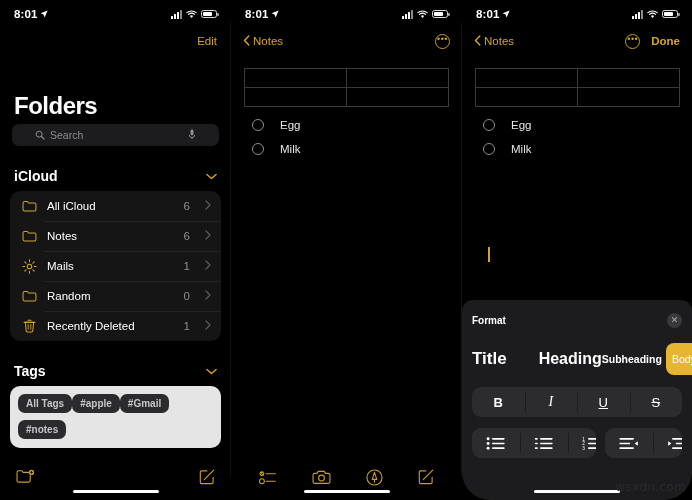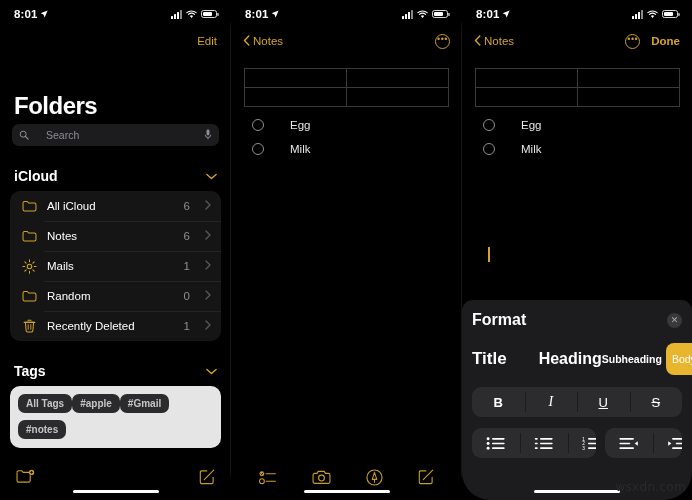--- a/index.html
+++ b/index.html
@@ -26,21 +26,21 @@
   .batt { width:16px; height:8.5px; border:1px solid #d8d8d8; border-radius:2.5px; position:relative; padding:1px; }
   .batt:after { content:""; position:absolute; right:-2.5px; top:2.5px; width:1.5px; height:3px;
                 background:#9a9a9a; border-radius:0 1px 1px 0; }
   .batt b { display:block; height:100%; width:72%; background:#fff; border-radius:1px; }
 
   
   .navrow { height:26px; display:flex; align-items:center; justify-content:flex-end; padding:0 14px; }
   .link { color:#d5a429; font-size:11.5px; }
   .bigtitle { font-size:24px; font-weight:700; letter-spacing:-.5px; padding:6px 14px 4px 14px;margin-top:32px; }
   .searchbar { margin:0 12px; height:22px; background:#1c1c1e; border-radius:7px;
-               display:flex; align-items:center; padding:0 7px; gap:17px; }
+               display:flex; align-items:center; padding:0 23px; gap:5px; }
   .searchbar .ph { color:#8e8e93; font-size:10.5px; flex:1; }
   .sect { display:flex; align-items:center; justify-content:space-between; padding:22px 14px 7px 14px; }
   .sect-t { font-size:14px; font-weight:700; }
   .chev-d { color:#d5a429; font-size:11px; line-height:1; }
   .card { margin:0 10px; background:#151516; border-radius:10px; overflow:hidden; }
   .row { display:flex; align-items:center; height:30px; padding:0 10px 0 12px; gap:10px; position:relative; }
   .row + .row:before { content:""; position:absolute; left:34px; right:0; top:0; height:1px; background:#242426; }
   .row .rlabel { flex:1; font-size:11.5px; color:#fff; }
   .row .rcount { font-size:11.5px; color:#8e8e93; margin-right:5px; }
   .row .rchev { color:#5a5a5e; font-size:10px; }
@@ -60,30 +60,30 @@
   
   .notenav { height:26px; display:flex; align-items:center; justify-content:space-between; padding:0 12px; }
   .backlink { color:#d5a429; font-size:11.5px; display:flex; align-items:center; gap:3px; }
   .navright { display:flex; align-items:center; gap:11px; }
   .ellipse { width:15px; height:15px; border:1.2px solid #c99d27; border-radius:50%;
              color:#c99d27; font-size:9px; display:flex; align-items:center; justify-content:center;
              letter-spacing:.5px; line-height:1; padding-bottom:3px; }
   .notebody { padding:14px 13px 0 13px; }
   .tbl { width:205px; border:1px solid #3a3a3c; border-collapse:collapse; }
   .tbl td { border:1px solid #3a3a3c; height:19px; }
-  .checkrow { display:flex; align-items:center; gap:26px; margin-top:12px; padding-left:8px; }
+  .checkrow { display:flex; align-items:center; gap:16px; margin-top:12px; padding-left:8px; }
   .circ { width:12px; height:12px; border:1.3px solid #8e8e93; border-radius:50%; }
   .ctext { font-size:11.5px; color:#e6e6e6; }
   .caret { width:1.5px; height:15px; background:#d5a429; margin:0 0 0 13px; }
 
   
   .format { position:absolute; left:0; right:0; bottom:0; height:200px;
             background:#1c1c1e; border-radius:11px 11px 0 0; padding:9px 10px 0 10px; }
   .fmt-head { display:flex; align-items:center; justify-content:space-between; height:22px; }
-  .fmt-title { font-size:16px; font-weight:700; }
+  .fmt-title { font-size:10px; font-weight:700; }
   .closebtn { width:15px; height:15px; border-radius:50%; background:#39393c; color:#a9a9ae;
               font-size:9px; display:flex; align-items:center; justify-content:center; }
   .styles { display:flex; align-items:stretch; margin-top:12px; height:32px; }
   .styles .st { flex:1; display:flex; align-items:center; justify-content:center; color:#fff; }
   .st.title { font-size:17px; font-weight:800; }
   .st.heading { font-size:16px; font-weight:700;margin-left:32px; }
   .st.subheading { font-size:10.5px; font-weight:700; }
   .st.body { font-size:10.5px; font-weight:400; background:#e8b52e; color:#fff;
              border-radius:8px; flex:0 0 36px; margin-left:4px; margin-right:-10px; }
   .seg { display:flex; margin-top:12px; gap:0; background:#2c2c2e; border-radius:9px; overflow:hidden; }

